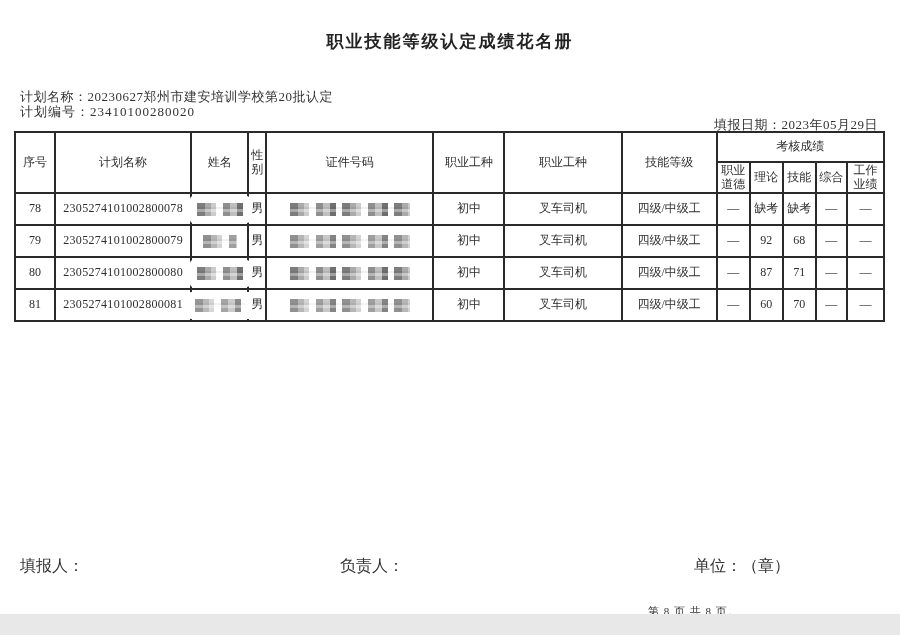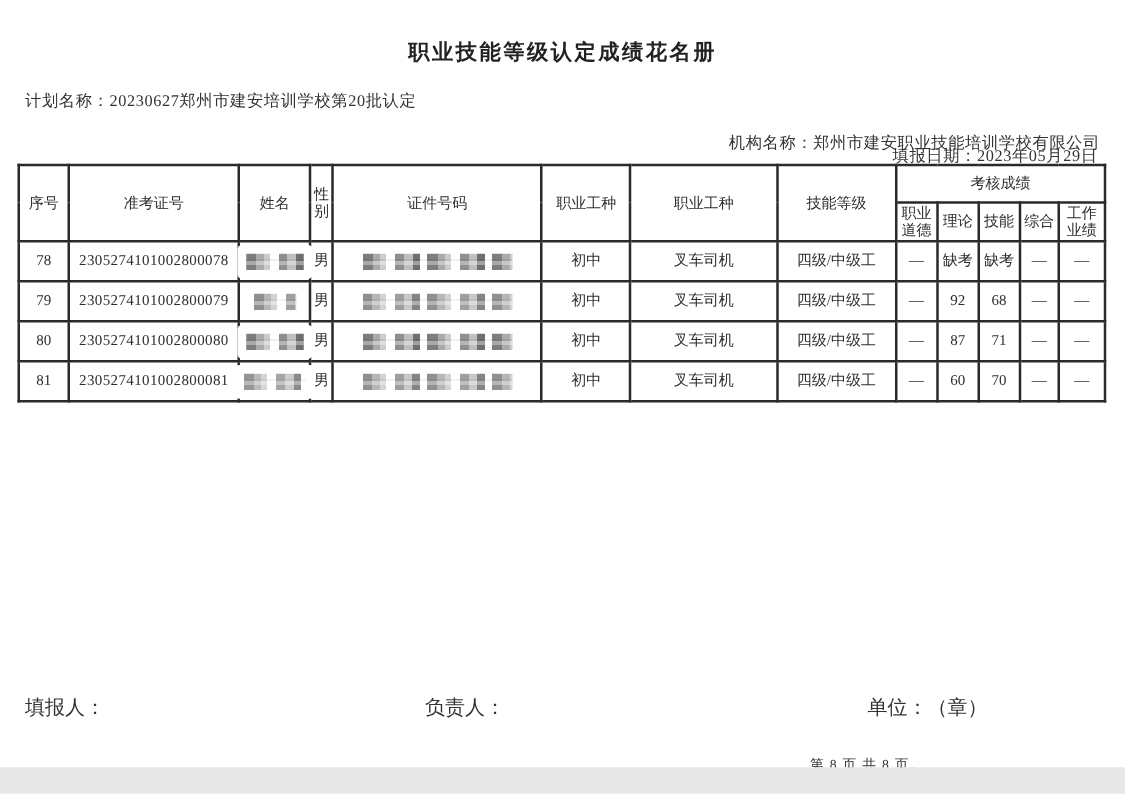--- a/index.html
+++ b/index.html
@@ -12,21 +12,21 @@
     color:#2b2b2b;
     overflow:hidden;
   }
   .doc-title{
     position:absolute;top:30px;left:0;width:100%;
     text-align:center;
     font-size:17px;font-weight:bold;letter-spacing:2px;
     color:#222;
   }
   .meta-line{position:absolute;font-size:13px;color:#333;letter-spacing:0.5px;white-space:nowrap;}
-  .meta-plan-name{top:72px;left:20px;}
+  .meta-plan-name{top:88px;left:20px;}
   .meta-report-date{top:75px;right:22px;margin-top:41px;}
   .meta-plan-no{top:103px;left:20px;letter-spacing:1px;}
   .meta-org-name{top:105px;right:20px;}
 
   table.roster{
     position:absolute;top:131px;left:14px;
     width:871px;
     border-collapse:collapse;
     table-layout:fixed;
     font-size:12px;color:#2e2e2e;
@@ -91,42 +91,42 @@
 </style>
 </head>
 <body>
 
 <div class="page">
 
   <div class="doc-title">职业技能等级认定成绩花名册</div>
 
   <div class="meta-line meta-plan-name">计划名称：20230627郑州市建安培训学校第20批认定</div>
   <div class="meta-line meta-report-date">填报日期：2023年05月29日</div>
-  <div class="meta-line meta-org-name">机构名称：郑州市建安职业技能培训学校有限公司</div>
+  <div class="meta-line meta-plan-no">计划编号：23410100280020</div>
 
   <table class="roster">
     <colgroup>
       <col class="col-seq">
         <col class="col-ticket">
         <col class="col-name">
         <col class="col-gender">
       <col class="col-id">
         <col class="col-edu">
         <col class="col-occ">
         <col class="col-level">
       <col class="col-s1">
         <col class="col-s2">
         <col class="col-s3">
         <col class="col-s4">
         <col class="col-s5">
     </colgroup>
     <tbody>
       <tr class="hdr1">
         <th rowspan="2">序号</th>
-        <th rowspan="2">准考证号</th>
+        <th rowspan="2">计划名称</th>
         <th rowspan="2">姓名</th>
         <th rowspan="2" class="gender-h">性别</th>
         <th rowspan="2">证件号码</th>
         <th rowspan="2">职业工种</th>
         <th rowspan="2">职业工种</th>
         <th rowspan="2">技能等级</th>
         <th colspan="5">考核成绩</th>
       </tr>
       <tr class="hdr2">
         <th>职业道德</th>

